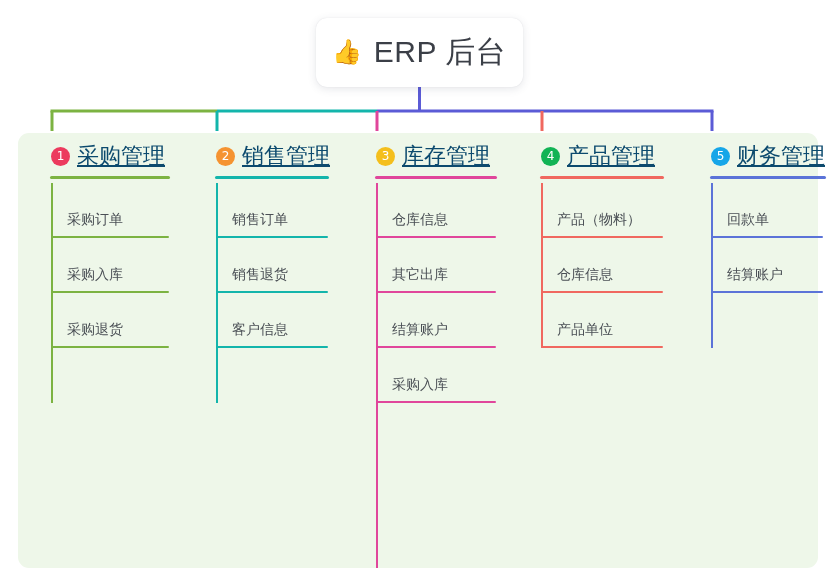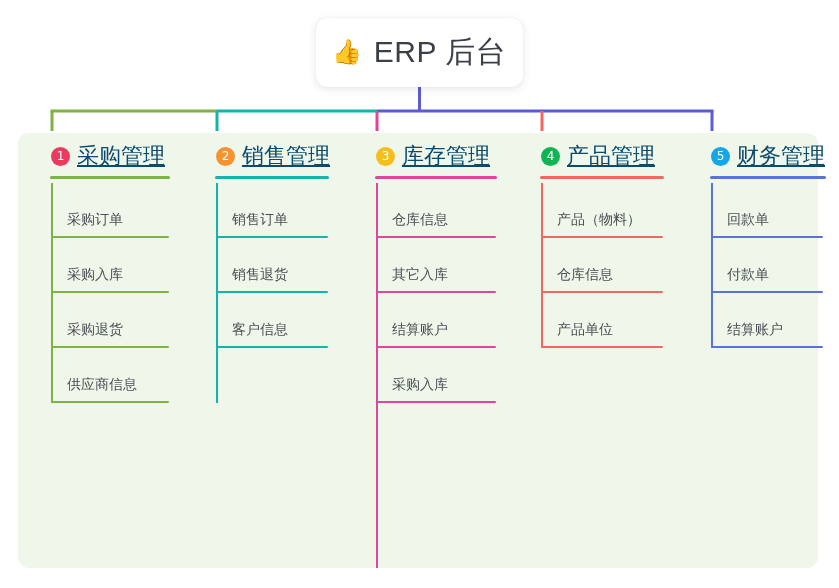--- a/index.html
+++ b/index.html
@@ -95,24 +95,20 @@
             <div class="item-rule" style="background: rgb(124, 179, 66); width: 118px;"></div>
           </div>
           <div class="item">
             <span class="item-label">采购入库</span>
             <div class="item-rule" style="background: rgb(124, 179, 66); width: 118px;"></div>
           </div>
           <div class="item">
             <span class="item-label">采购退货</span>
             <div class="item-rule" style="background: rgb(124, 179, 66); width: 118px;"></div>
           </div>
-          <div class="item">
-            <span class="item-label">供应商信息</span>
-            <div class="item-rule" style="background: rgb(124, 179, 66); width: 118px;"></div>
-          </div>
         </div>
       </div>
       <div class="col" style="left: 197px;">
         <div class="col-head">
           <span class="badge" style="background: rgb(245, 147, 49);">2</span>
           <span class="col-title">销售管理</span>
         </div>
         <div class="head-rule" style="background: rgb(19, 181, 171); width: 114px; margin-left: 18px;"></div>
         <div class="items">
           <div class="spine" style="background: rgb(19, 181, 171); height: 220px;"></div>
@@ -136,21 +132,21 @@
           <span class="col-title">库存管理</span>
         </div>
         <div class="head-rule" style="background: rgb(224, 70, 155); width: 122px; margin-left: 18px;"></div>
         <div class="items">
           <div class="spine" style="background: rgb(224, 70, 155); height: 385px;"></div>
           <div class="item">
             <span class="item-label">仓库信息</span>
             <div class="item-rule" style="background: rgb(224, 70, 155); width: 120px;"></div>
           </div>
           <div class="item">
-            <span class="item-label">其它入库</span>
+            <span class="item-label">其它出库</span>
             <div class="item-rule" style="background: rgb(224, 70, 155); width: 120px;"></div>
           </div>
           <div class="item">
             <span class="item-label">结算账户</span>
             <div class="item-rule" style="background: rgb(224, 70, 155); width: 120px;"></div>
           </div>
           <div class="item">
             <span class="item-label">采购入库</span>
             <div class="item-rule" style="background: rgb(224, 70, 155); width: 120px;"></div>
           </div>
@@ -184,24 +180,20 @@
           <span class="col-title">财务管理</span>
         </div>
         <div class="head-rule" style="background: rgb(91, 115, 216); width: 116px; margin-left: 18px;"></div>
         <div class="items">
           <div class="spine" style="background: rgb(91, 115, 216); height: 165px;"></div>
           <div class="item">
             <span class="item-label">回款单</span>
             <div class="item-rule" style="background: rgb(91, 115, 216); width: 112px;"></div>
           </div>
           <div class="item">
-            <span class="item-label">付款单</span>
-            <div class="item-rule" style="background: rgb(91, 115, 216); width: 112px;"></div>
-          </div>
-          <div class="item">
             <span class="item-label">结算账户</span>
             <div class="item-rule" style="background: rgb(91, 115, 216); width: 112px;"></div>
           </div>
         </div>
       </div>
     </div>
 
 </div>
 
 </body></html>

